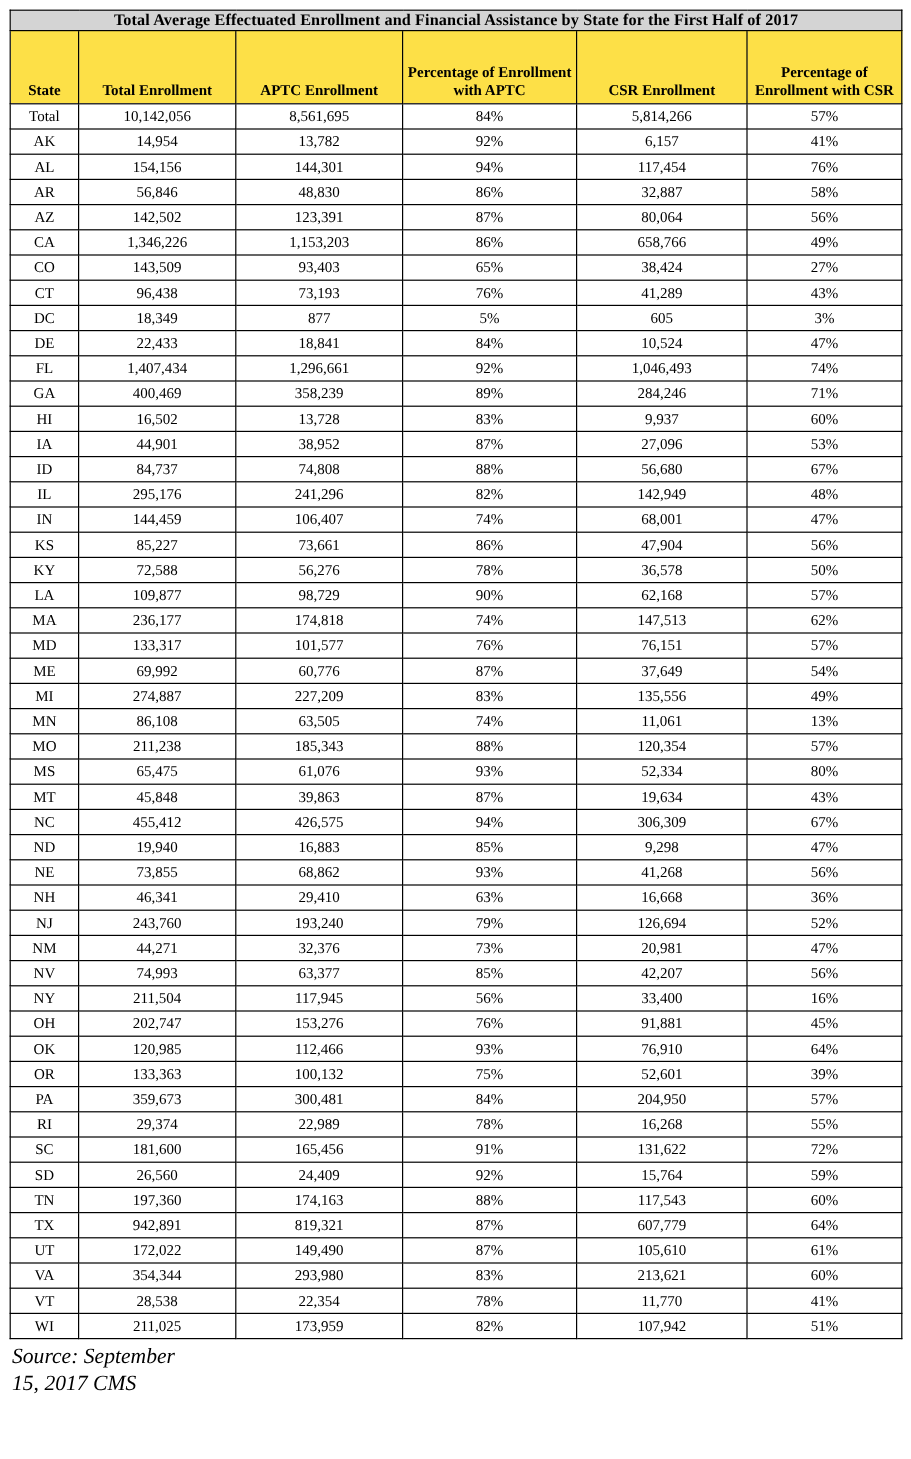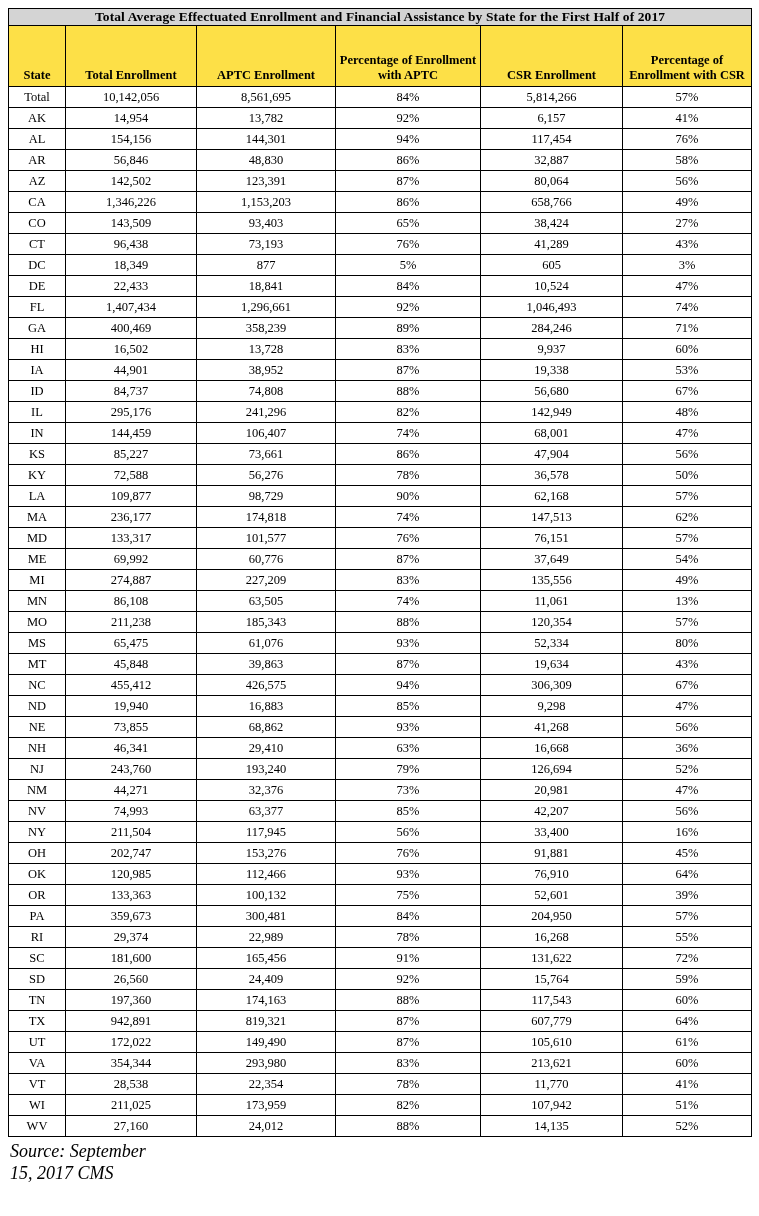--- a/index.html
+++ b/index.html
@@ -210,21 +210,21 @@
           <td>13,728</td>
           <td>83%</td>
           <td>9,937</td>
           <td>60%</td>
         </tr>
         <tr>
           <td class="state-cell">IA</td>
           <td>44,901</td>
           <td>38,952</td>
           <td>87%</td>
-          <td>19,338</td>
+          <td>27,096</td>
           <td>53%</td>
         </tr>
         <tr>
           <td class="state-cell">ID</td>
           <td>84,737</td>
           <td>74,808</td>
           <td>88%</td>
           <td>56,680</td>
           <td>67%</td>
         </tr>
@@ -493,24 +493,16 @@
           <td>41%</td>
         </tr>
         <tr>
           <td class="state-cell">WI</td>
           <td>211,025</td>
           <td>173,959</td>
           <td>82%</td>
           <td>107,942</td>
           <td>51%</td>
         </tr>
-        <tr>
-          <td class="state-cell">WV</td>
-          <td>27,160</td>
-          <td>24,012</td>
-          <td>88%</td>
-          <td>14,135</td>
-          <td>52%</td>
-        </tr>
       </tbody>
   </table>
   <div class="source">Source: September 15, 2017 CMS</div>
 </div>
 
 </body></html>

